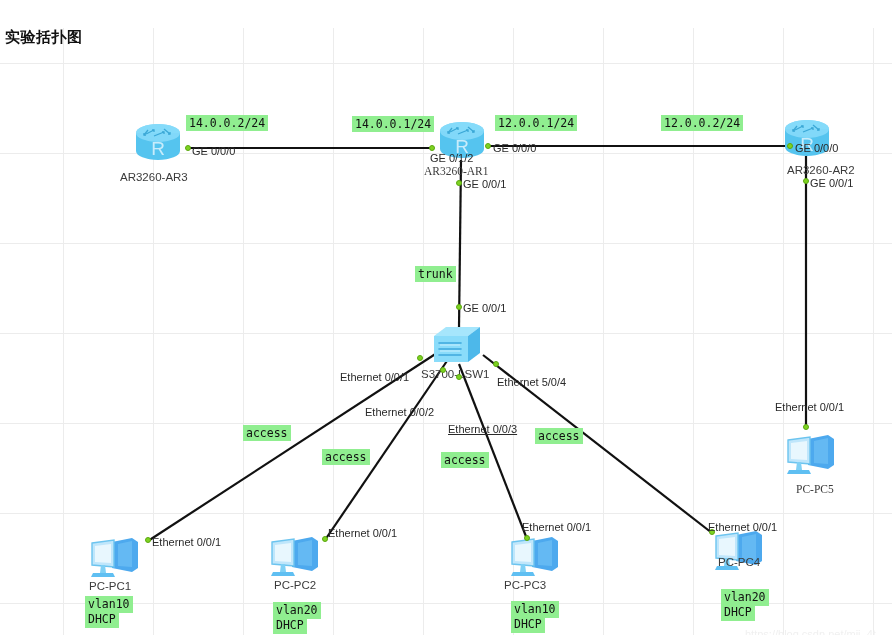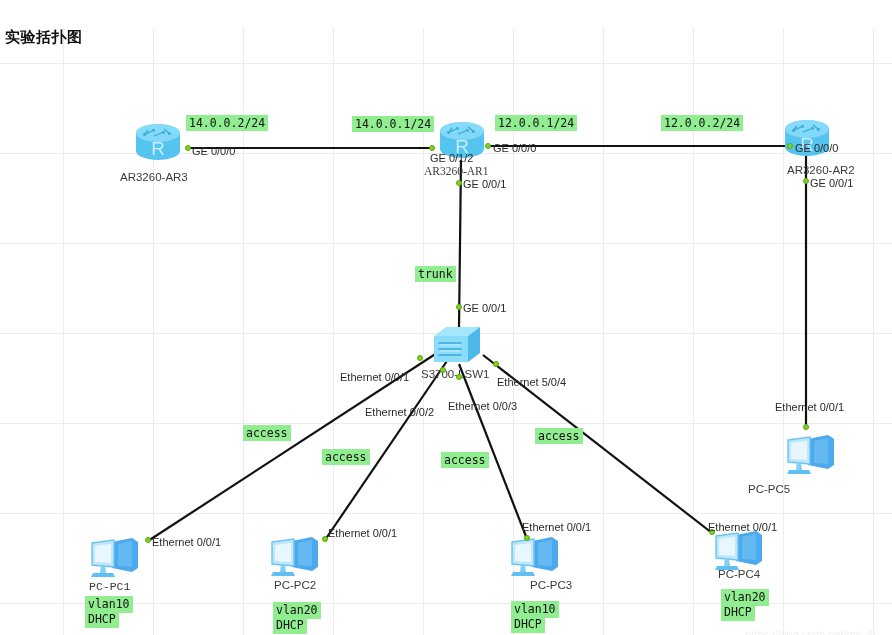--- a/index.html
+++ b/index.html
@@ -179,21 +179,21 @@
     <svg width="56" height="48" viewBox="0 0 56 48">
       <path d="M24 8 L44 4 L50 8 L50 34 L44 38 L24 34 Z" fill="#4da9ee"></path>
       <path d="M30 10 L44 7 L44 33 L30 32 Z" fill="#6dc0f5" opacity="0.7"></path>
       <path d="M4 9 L26 6 L26 33 L4 31 Z" fill="#bfe6fb"></path>
       <path d="M4 9 L26 6 L26 33 L4 31 Z" fill="none" stroke="#6cc4ef" stroke-width="1.4"></path>
       <path d="M7 12 L23 10 L23 29 L7 28 Z" fill="#e8f7fe"></path>
       <path d="M13 31 L17 31 L18 39 L12 39 Z" fill="#7fd0f5"></path>
       <path d="M5 39 L25 39 L27 43 L3 43 Z" fill="#5fbff2"></path>
     </svg>
   </div>
-  <div class="nodelabel" style="left:89px; top:552px;font-family:Liberation Mono, monospace;">PC-PC1</div>
+  <div class="nodelabel" style="left:89px; top:552px;">PC-PC1</div>
 
   <div class="node" style="left:268px; top:505px;">
     <svg width="56" height="48" viewBox="0 0 56 48">
       <path d="M24 8 L44 4 L50 8 L50 34 L44 38 L24 34 Z" fill="#4da9ee"></path>
       <path d="M30 10 L44 7 L44 33 L30 32 Z" fill="#6dc0f5" opacity="0.7"></path>
       <path d="M4 9 L26 6 L26 33 L4 31 Z" fill="#bfe6fb"></path>
       <path d="M4 9 L26 6 L26 33 L4 31 Z" fill="none" stroke="#6cc4ef" stroke-width="1.4"></path>
       <path d="M7 12 L23 10 L23 29 L7 28 Z" fill="#e8f7fe"></path>
       <path d="M13 31 L17 31 L18 39 L12 39 Z" fill="#7fd0f5"></path>
       <path d="M5 39 L25 39 L27 43 L3 43 Z" fill="#5fbff2"></path>
@@ -205,47 +205,47 @@
     <svg width="56" height="48" viewBox="0 0 56 48">
       <path d="M24 8 L44 4 L50 8 L50 34 L44 38 L24 34 Z" fill="#4da9ee"></path>
       <path d="M30 10 L44 7 L44 33 L30 32 Z" fill="#6dc0f5" opacity="0.7"></path>
       <path d="M4 9 L26 6 L26 33 L4 31 Z" fill="#bfe6fb"></path>
       <path d="M4 9 L26 6 L26 33 L4 31 Z" fill="none" stroke="#6cc4ef" stroke-width="1.4"></path>
       <path d="M7 12 L23 10 L23 29 L7 28 Z" fill="#e8f7fe"></path>
       <path d="M13 31 L17 31 L18 39 L12 39 Z" fill="#7fd0f5"></path>
       <path d="M5 39 L25 39 L27 43 L3 43 Z" fill="#5fbff2"></path>
     </svg>
   </div>
-  <div class="nodelabel" style="left:530px; top:551px;text-align:right;">PC-PC3</div>
+  <div class="nodelabel" style="left:504px; top:551px;text-align:right;">PC-PC3</div>
 
   <div class="node" style="left:712px; top:499px;">
     <svg width="56" height="48" viewBox="0 0 56 48">
       <path d="M24 8 L44 4 L50 8 L50 34 L44 38 L24 34 Z" fill="#4da9ee"></path>
       <path d="M30 10 L44 7 L44 33 L30 32 Z" fill="#6dc0f5" opacity="0.7"></path>
       <path d="M4 9 L26 6 L26 33 L4 31 Z" fill="#bfe6fb"></path>
       <path d="M4 9 L26 6 L26 33 L4 31 Z" fill="none" stroke="#6cc4ef" stroke-width="1.4"></path>
       <path d="M7 12 L23 10 L23 29 L7 28 Z" fill="#e8f7fe"></path>
       <path d="M13 31 L17 31 L18 39 L12 39 Z" fill="#7fd0f5"></path>
       <path d="M5 39 L25 39 L27 43 L3 43 Z" fill="#5fbff2"></path>
     </svg>
   </div>
-  <div class="nodelabel" style="left:718px; top:540px;text-align:center;">PC-PC4</div>
+  <div class="nodelabel" style="left:718px; top:528px;text-align:center;">PC-PC4</div>
 
   <div class="node" style="left:784px; top:403px;">
     <svg width="56" height="48" viewBox="0 0 56 48">
       <path d="M24 8 L44 4 L50 8 L50 34 L44 38 L24 34 Z" fill="#4da9ee"></path>
       <path d="M30 10 L44 7 L44 33 L30 32 Z" fill="#6dc0f5" opacity="0.7"></path>
       <path d="M4 9 L26 6 L26 33 L4 31 Z" fill="#bfe6fb"></path>
       <path d="M4 9 L26 6 L26 33 L4 31 Z" fill="none" stroke="#6cc4ef" stroke-width="1.4"></path>
       <path d="M7 12 L23 10 L23 29 L7 28 Z" fill="#e8f7fe"></path>
       <path d="M13 31 L17 31 L18 39 L12 39 Z" fill="#7fd0f5"></path>
       <path d="M5 39 L25 39 L27 43 L3 43 Z" fill="#5fbff2"></path>
     </svg>
   </div>
-  <div class="nodelabel" style="left:748px; top:455px;">PC-PC5</div>
+  <div class="nodelabel" style="left:796px; top:455px;font-family:Liberation Serif, serif;">PC-PC5</div>
 
   <div class="dot" style="left:185px; top:117px;"></div>
   <div class="dot" style="left:429px; top:117px;"></div>
   <div class="dot" style="left:485px; top:115px;"></div>
   <div class="dot" style="left:456px; top:152px;"></div>
   <div class="dot" style="left:787px; top:115px;"></div>
   <div class="dot" style="left:803px; top:150px;"></div>
   <div class="dot" style="left:456px; top:276px;"></div>
   <div class="dot" style="left:417px; top:327px;"></div>
   <div class="dot" style="left:440px; top:339px;"></div>
@@ -259,21 +259,21 @@
 
   <div class="portlabel" style="left:192px; top:117px;">GE 0/0/0</div>
   <div class="portlabel" style="left:430px; top:124px;">GE 0/1/2</div>
   <div class="portlabel" style="left:493px; top:114px;">GE 0/0/0</div>
   <div class="portlabel" style="left:463px; top:150px;">GE 0/0/1</div>
   <div class="portlabel" style="left:795px; top:114px;">GE 0/0/0</div>
   <div class="portlabel" style="left:810px; top:149px;">GE 0/0/1</div>
   <div class="portlabel" style="left:463px; top:274px;">GE 0/0/1</div>
   <div class="portlabel" style="left:340px; top:343px;">Ethernet 0/0/1</div>
   <div class="portlabel" style="left:365px; top:378px;">Ethernet 0/0/2</div>
-  <div class="portlabel" style="left:448px; top:372px;">Ethernet 0/0/3</div>
+  <div class="portlabel" style="left:448px; top:395px;text-decoration:underline;">Ethernet 0/0/3</div>
   <div class="portlabel" style="left:497px; top:348px;">Ethernet 5/0/4</div>
   <div class="portlabel" style="left:152px; top:508px;">Ethernet 0/0/1</div>
   <div class="portlabel" style="left:328px; top:499px;">Ethernet 0/0/1</div>
   <div class="portlabel" style="left:522px; top:493px;">Ethernet 0/0/1</div>
   <div class="portlabel" style="left:708px; top:493px;">Ethernet 0/0/1</div>
   <div class="portlabel" style="left:775px; top:373px;">Ethernet 0/0/1</div>
 
   <div class="taglabel" style="left:186px; top:87px;">14.0.0.2/24</div>
   <div class="taglabel" style="left:352px; top:88px;">14.0.0.1/24</div>
   <div class="taglabel" style="left:495px; top:87px;">12.0.0.1/24</div>

